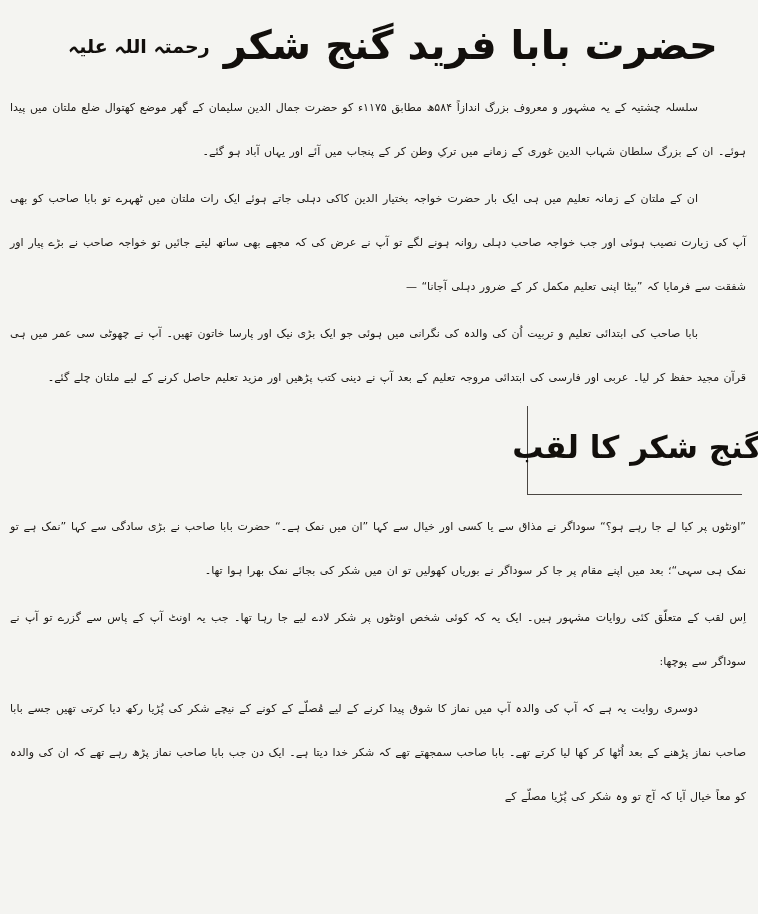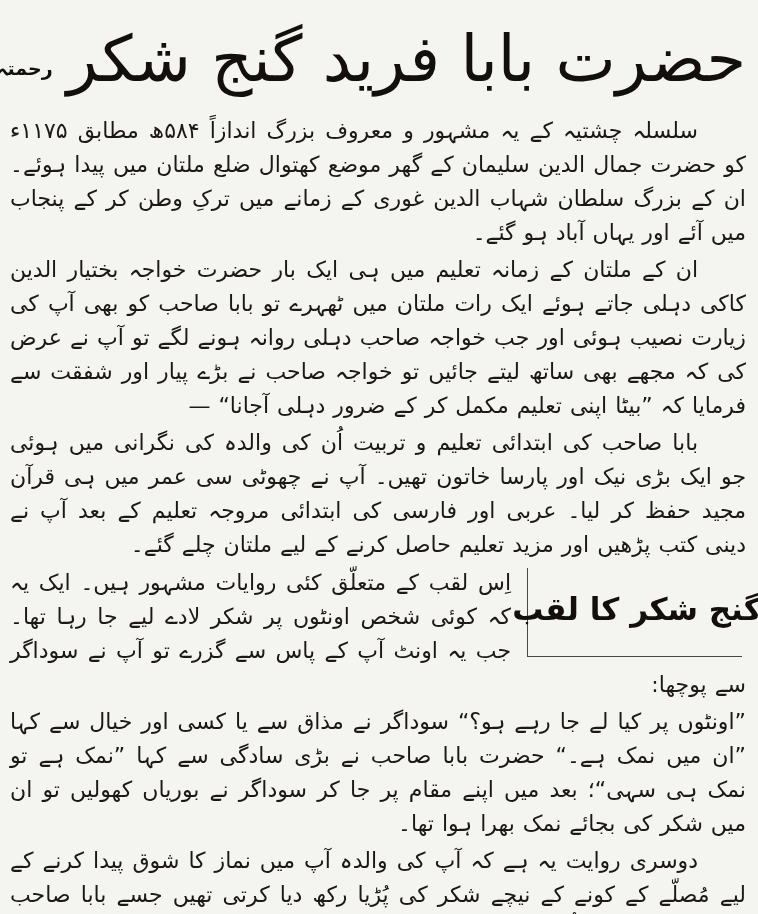--- a/index.html
+++ b/index.html
@@ -20,37 +20,37 @@
     overflow: hidden;
     direction: rtl;
   }
   
   .title-block {
     text-align: center;
     padding: 14px 0 18px 30px;
     white-space: nowrap;
   }
   .title-main {
-    font-size: 64px;
-    font-weight: normal;
+    font-size: 40px;
+    font-weight: bold;
     letter-spacing: 1px;
     color: #120f0c;
   }
   .title-honorific {
     font-size: 19px;
     font-weight: bold;
     color: #120f0c;
     margin-right: 14px;
     position: relative;
     top: -6px;
   }
   
   .body-para {
-    font-size: 22px;
-    line-height: 34px;
+    font-size: 11px;
+    line-height: 44px;
     text-align: justify;
     margin: 0 0 3px 0;
     word-spacing: 1px;
   }
   .body-para.indent { text-indent: 48px; }
   
   .laqab-section { margin-top: 4px; }
   .heading-box {
     float: right;
     width: 198px;
@@ -87,21 +87,21 @@
   <p class="body-para indent">ان کے ملتان کے زمانہ تعلیم میں ہی ایک بار حضرت خواجہ بختیار الدین کاکی دہلی جاتے ہوئے ایک رات ملتان میں ٹھہرے تو بابا صاحب کو بھی آپ کی زیارت نصیب ہوئی اور جب خواجہ صاحب دہلی روانہ ہونے لگے تو آپ نے عرض کی کہ مجھے بھی ساتھ لیتے جائیں تو خواجہ صاحب نے بڑے پیار اور شفقت سے فرمایا کہ ”بیٹا اپنی تعلیم مکمل کر کے ضرور دہلی آجانا“ —</p>
 
   <p class="body-para indent">بابا صاحب کی ابتدائی تعلیم و تربیت اُن کی والدہ کی نگرانی میں ہوئی جو ایک بڑی نیک اور پارسا خاتون تھیں۔ آپ نے چھوٹی سی عمر میں ہی قرآن مجید حفظ کر لیا۔ عربی اور فارسی کی ابتدائی مروجہ تعلیم کے بعد آپ نے دینی کتب پڑھیں اور مزید تعلیم حاصل کرنے کے لیے ملتان چلے گئے۔</p>
 
   <section class="laqab-section">
 
     <div class="heading-box">
       <span class="heading-text">گنج شکر کا لقب</span>
     </div>
 
+    <p class="body-para clear-float">”اونٹوں پر کیا لے جا رہے ہو؟“ سوداگر نے مذاق سے یا کسی اور خیال سے کہا ”ان میں نمک ہے۔“ حضرت بابا صاحب نے بڑی سادگی سے کہا ”نمک ہے تو نمک ہی سہی“؛ بعد میں اپنے مقام پر جا کر سوداگر نے بوریاں کھولیں تو ان میں شکر کی بجائے نمک بھرا ہوا تھا۔</p>
+
     <p class="body-para">اِس لقب کے متعلّق کئی روایات مشہور ہیں۔ ایک یہ کہ کوئی شخص اونٹوں پر شکر لادے لیے جا رہا تھا۔ جب یہ اونٹ آپ کے پاس سے گزرے تو آپ نے سوداگر سے پوچھا:</p>
-
-    <p class="body-para clear-float">”اونٹوں پر کیا لے جا رہے ہو؟“ سوداگر نے مذاق سے یا کسی اور خیال سے کہا ”ان میں نمک ہے۔“ حضرت بابا صاحب نے بڑی سادگی سے کہا ”نمک ہے تو نمک ہی سہی“؛ بعد میں اپنے مقام پر جا کر سوداگر نے بوریاں کھولیں تو ان میں شکر کی بجائے نمک بھرا ہوا تھا۔</p>
 
     <p class="body-para indent">دوسری روایت یہ ہے کہ آپ کی والدہ آپ میں نماز کا شوق پیدا کرنے کے لیے مُصلّے کے کونے کے نیچے شکر کی پُڑیا رکھ دیا کرتی تھیں جسے بابا صاحب نماز پڑھنے کے بعد اُٹھا کر کھا لیا کرتے تھے۔ بابا صاحب سمجھتے تھے کہ شکر خدا دیتا ہے۔ ایک دن جب بابا صاحب نماز پڑھ رہے تھے کہ ان کی والدہ کو معاً خیال آیا کہ آج تو وہ شکر کی پُڑیا مصلّے کے</p>
 
   </section>
 
 </div>
 
 </body></html>

